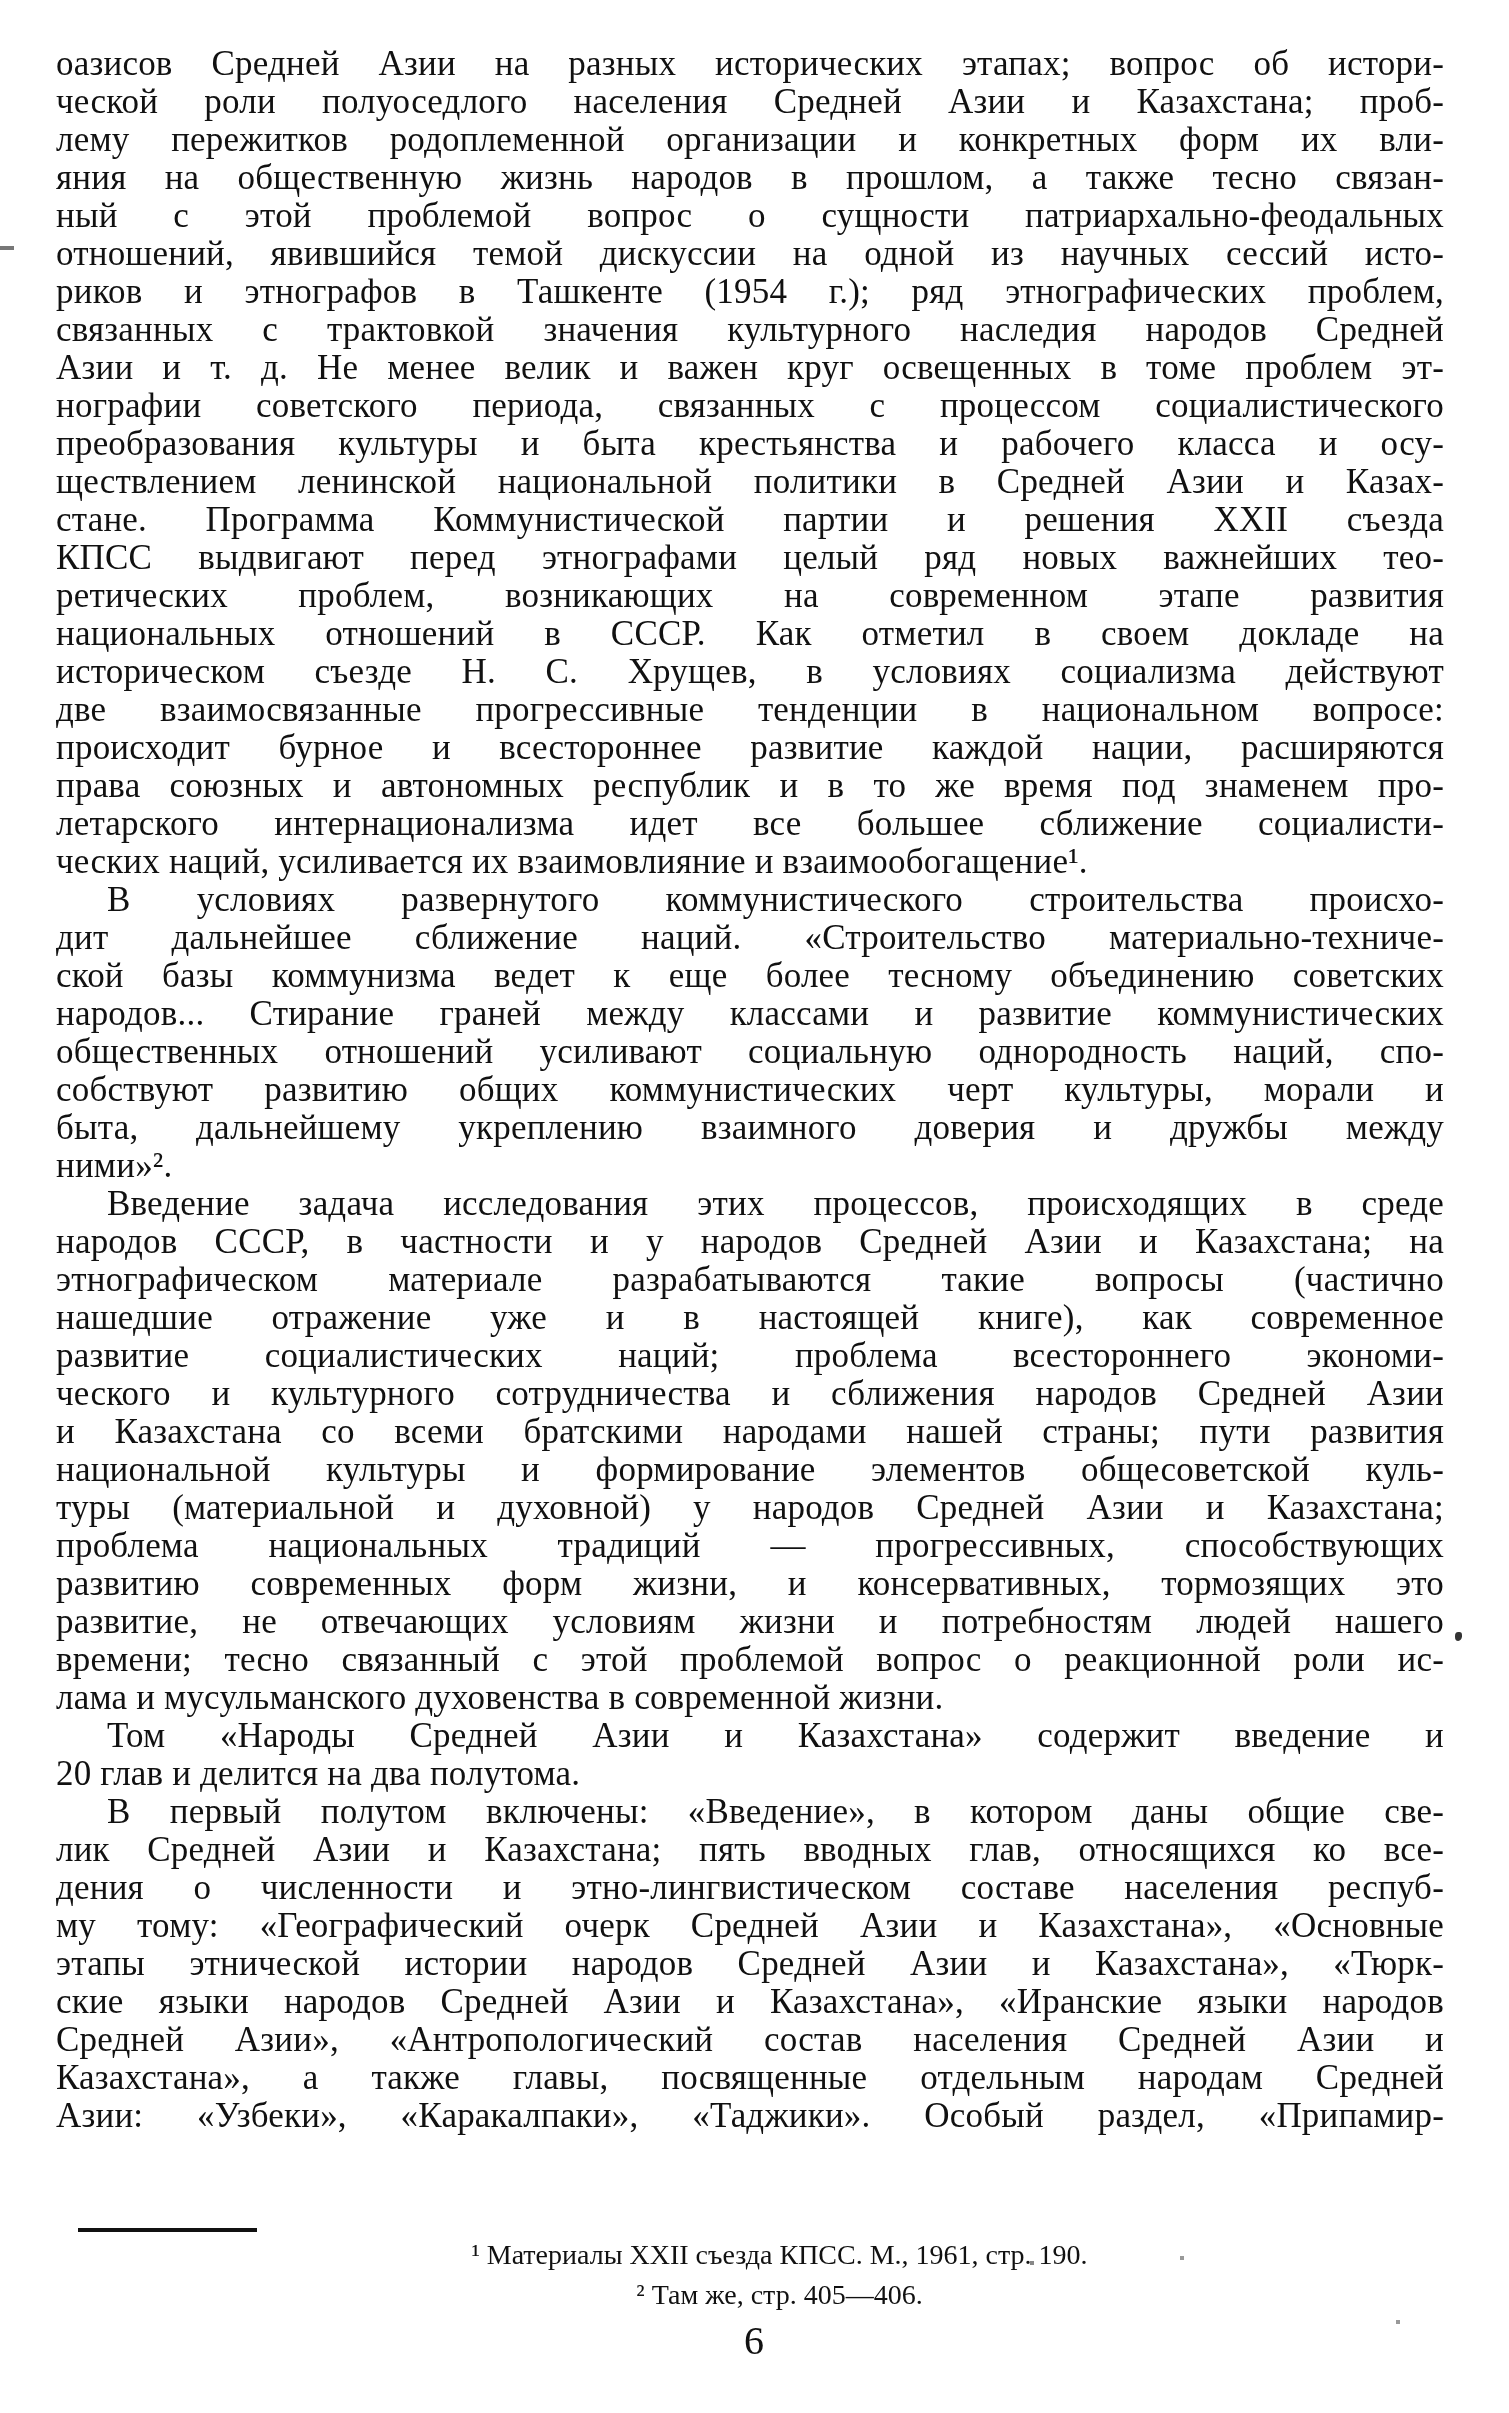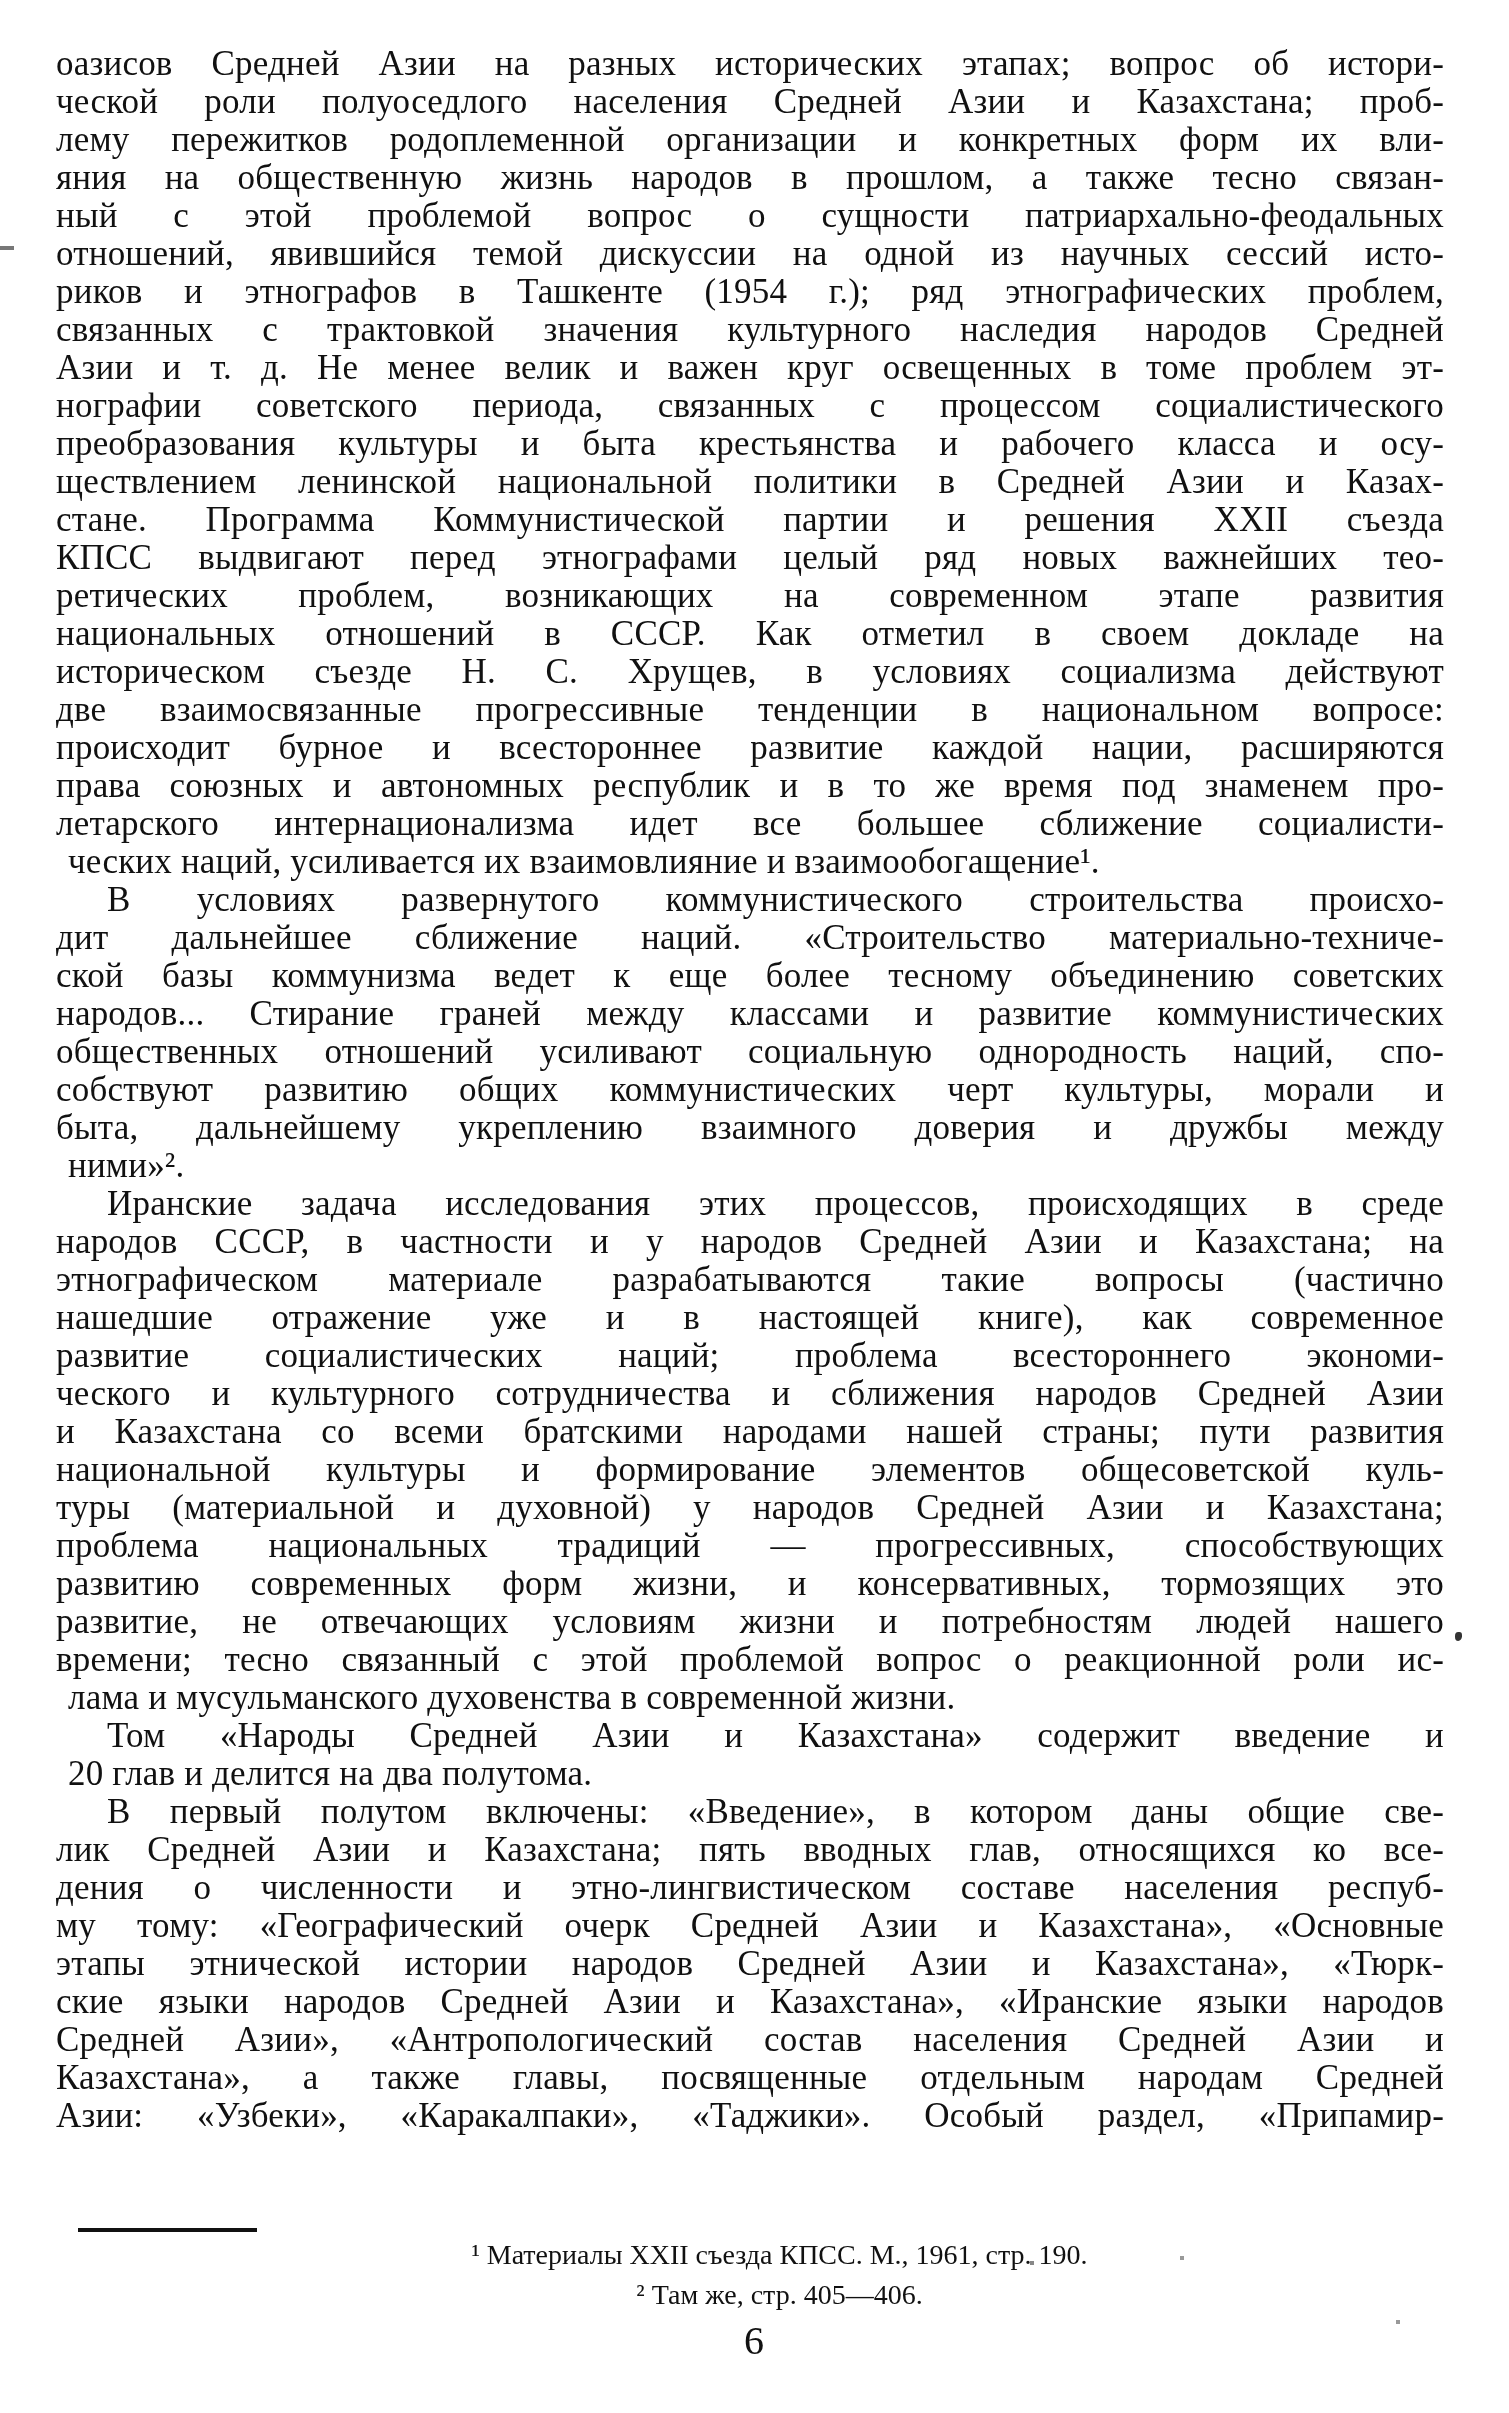--- a/index.html
+++ b/index.html
@@ -32,21 +32,20 @@
   .line {
     font-size: 35px;
     line-height: 38px;
     white-space: normal;
     text-align: justify;
     text-align-last: justify;
     letter-spacing: 0.2px;
   }
   .line.last {
     text-align-last: left;
-    margin-left: 12px;
   }
   .line.indent {
     text-indent: 51px;
   }
   .footnote-rule {
     position: absolute;
     left: 78px;
     top: 2228px;
     width: 179px;
     height: 3.5px;
@@ -148,21 +147,21 @@
         <div class="line indent">В условиях развернутого коммунистического строительства происхо-</div>
         <div class="line">дит дальнейшее сближение наций. «Строительство материально-техниче-</div>
         <div class="line">ской базы коммунизма ведет к еще более тесному объединению советских</div>
         <div class="line">народов... Стирание граней между классами и развитие коммунистических</div>
         <div class="line">общественных отношений усиливают социальную однородность наций, спо-</div>
         <div class="line">собствуют развитию общих коммунистических черт культуры, морали и</div>
         <div class="line">быта, дальнейшему укреплению взаимного доверия и дружбы между</div>
         <div class="line last">ними»².</div>
       </div>
       <div class="para">
-        <div class="line indent">Иранские задача исследования этих процессов, происходящих в среде</div>
+        <div class="line indent">Введение задача исследования этих процессов, происходящих в среде</div>
         <div class="line">народов СССР, в частности и у народов Средней Азии и Казахстана; на</div>
         <div class="line">этнографическом материале разрабатываются такие вопросы (частично</div>
         <div class="line">нашедшие отражение уже и в настоящей книге), как современное</div>
         <div class="line">развитие социалистических наций; проблема всестороннего экономи-</div>
         <div class="line">ческого и культурного сотрудничества и сближения народов Средней Азии</div>
         <div class="line">и Казахстана со всеми братскими народами нашей страны; пути развития</div>
         <div class="line">национальной культуры и формирование элементов общесоветской куль-</div>
         <div class="line">туры (материальной и духовной) у народов Средней Азии и Казахстана;</div>
         <div class="line">проблема национальных традиций — прогрессивных, способствующих</div>
         <div class="line">развитию современных форм жизни, и консервативных, тормозящих это</div>

